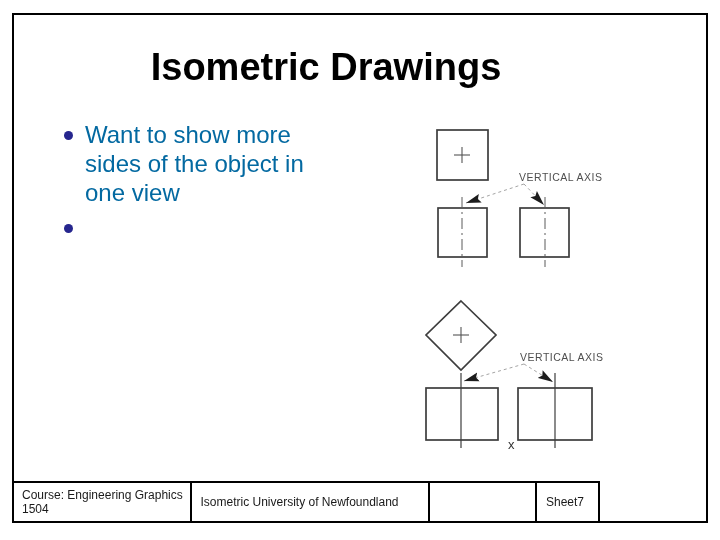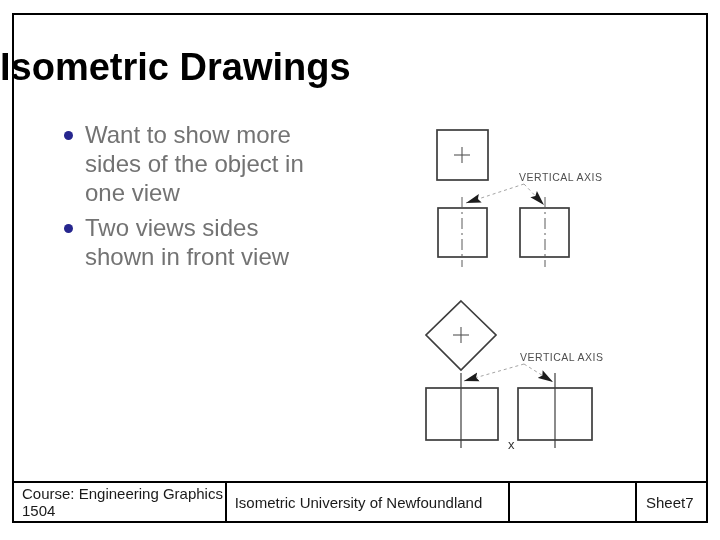--- a/index.html
+++ b/index.html
@@ -11,46 +11,46 @@
     overflow:hidden;
   }
   .slide-border {
     position:absolute; left:12px; top:13px;
     width:696px; height:510px;
     border:2px solid #000;
     box-sizing:border-box;
   }
   .slide-title {
     position:absolute; left:0; top:46px; width:652px;
-    text-align:left;
+    text-align:center;
     font-size:38px; font-weight:bold; color:#000000;
   }
   .bullets {
     position:absolute; left:64px; top:120px; width:268px;
   }
   .bullet-item { display:flex; margin-bottom:6px; }
   .bullet-dot {
     width:9px; height:9px; border-radius:50%;
     background:#26268e;
     margin-top:11px; margin-right:12px; flex:none;
   }
   .bullet-text {
-    font-size:24px; line-height:29px; color:#737373;
+    font-size:24px; line-height:29px; color:#0369a1;
     white-space:pre-line;
   }
   .diagram-svg {
     position:absolute; left:0; top:0;
     pointer-events:none;
   }
   .footer {
     position:absolute; left:12px; top:481px;
-    width:696px; height:42px;
+    width:588px; height:42px;
     border:2px solid #000; box-sizing:border-box;
     display:flex;
-    font-size:15px; color:#1a1a1a;
+    font-size:12px; color:#1a1a1a;
     background:#fff;
   }
   .fcell {
     display:flex; align-items:center;
     box-sizing:border-box; padding-left:8px;
     height:100%;
   }
   .fcell + .fcell { border-left:2px solid #000; }
   .fcell-course { width:212px; }
   .fcell-institution { width:285px; }
@@ -70,22 +70,20 @@
 
 <div class="bullets">
   <div class="bullet-item">
     <div class="bullet-dot"></div>
     <div class="bullet-text">Want to show more
 sides of the object in
 one view</div>
   </div>
   <div class="bullet-item">
     <div class="bullet-dot"></div>
-    <div class="bullet-text">Two views sides
-shown in front view</div>
   </div>
 </div>
 
 <svg class="diagram-svg" width="720" height="540" viewBox="0 0 720 540">
   <defs>
     <marker id="arrow" markerUnits="userSpaceOnUse" markerWidth="16" markerHeight="10" viewBox="0 0 16 10" refX="15" refY="5" orient="auto">
       <path d="M15,5 L0,0.5 L2.5,5 L0,9.5 z" fill="#1c1c1c"></path>
     </marker>
   </defs>
 

